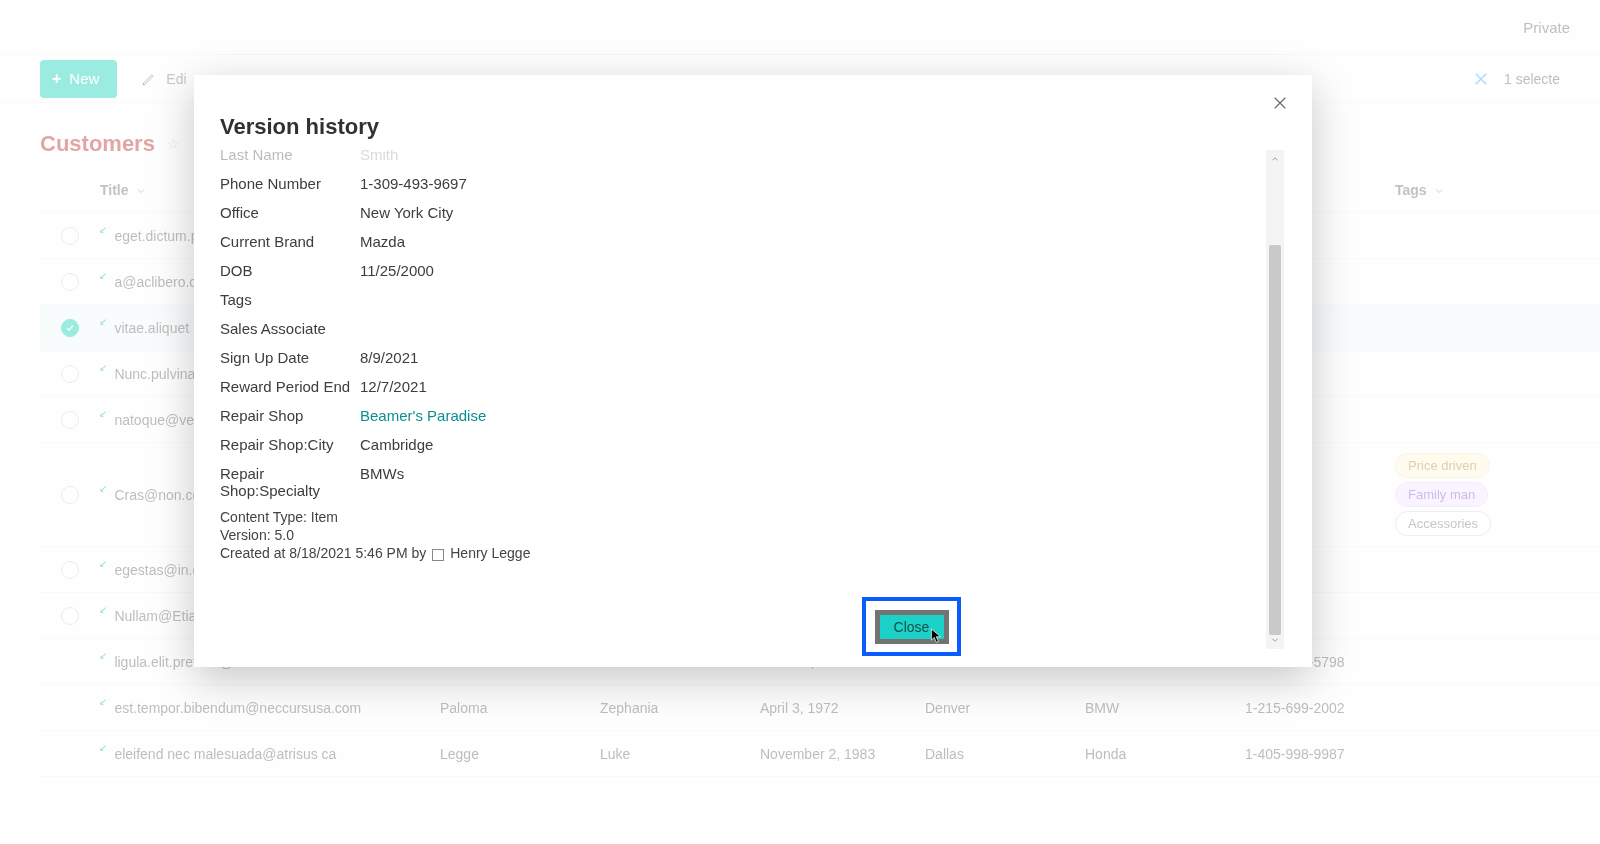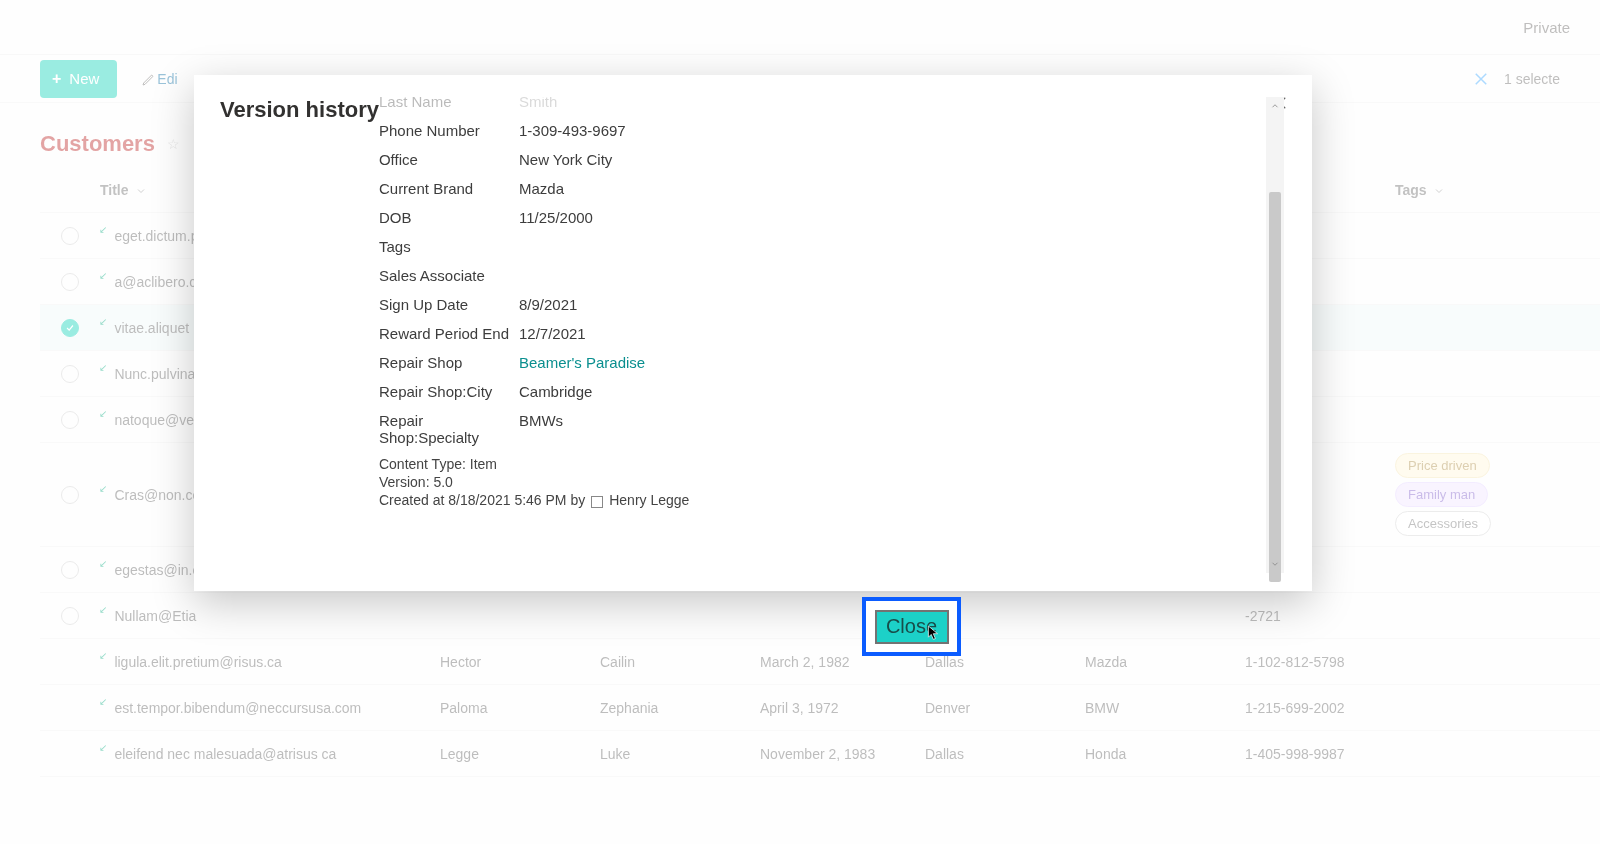--- a/index.html
+++ b/index.html
@@ -34,21 +34,21 @@
     background: #03cfb4;
     color: #fff;
     border: none;
     border-radius: 4px;
     padding: 10px 18px 10px 12px;
     font-size: 15px;
     display: flex; align-items:center; gap:8px;
     cursor: pointer;
   }
   .btn-new .plus { font-size:16px; font-weight:700; }
-  .cmd-edit { display:flex; align-items:center; gap:0; color:#0369a1; cursor:pointer; }
+  .cmd-edit { display:flex; align-items:center; gap:9px; color:#737373; cursor:pointer; }
   .cmd-edit svg { width:16px; height:16px; stroke:#605e5c; }
   .selcount { margin-left:auto; display:flex; align-items:center; gap:10px; color:#605e5c;}
   .selcount .x { width:26px; height:26px; display:flex; align-items:center; justify-content:center; cursor:pointer;}
   .selcount .x svg { width:18px; height:18px; stroke:#32a3ff; stroke-width:2;}
 
   .list-header {
     display:flex; align-items:center; gap:12px;
     padding: 28px 40px 10px 40px;
   }
   .list-header h1 { font-size:22px; font-weight:600; color:#b91c1c;}
@@ -78,25 +78,25 @@
     display:inline-block; padding:4px 12px; border-radius:16px;
     border:1px solid #ddd; font-size:13px; margin:2px 0;
     background:#fff;
   }
   .tag-price { background:#fff4d6; border-color:#f3e3b0; color:#a9873d;}
   .tag-family { background:#efe4ff; border-color:#e2d0ff; color:#7b57c7;}
   .tag-acc { background:#fff; border-color:#cfcfcf; color:#6d6d6d;}
   .modal {
     position:absolute;
     top: 75px; left: 194px;
-    width: 1118px; height: 516px;
+    width: 1118px; height: 592px;
     background:#fff;
     box-shadow: 0 12px 40px rgba(0,0,0,.22);
-    padding: 22px 28px 18px 26px;
-    display:flex; flex-direction:row;
+    padding: 39px 28px 18px 26px;
+    display:flex; flex-direction:column;
   }
   .modal h2 { font-size:22px; font-weight:700; margin-bottom:10px;}
   .modal-close { position:absolute; top:14px; right:18px; width:28px; height:28px; display:flex; align-items:center; justify-content:center; cursor:pointer;}
   .modal-close svg { width:18px; height:18px; stroke:#666; stroke-width:1.5;}
   .modal-body { flex:1; display:flex; }
   .details { flex:1; overflow:hidden; padding-top:2px;}
   .field-row { display:flex; padding: 6px 0; font-size:15px; color:#3d3d3d;}
   .field-row .label { width:140px; color:#3d3d3d;}
   .field-row .value { color:#3d3d3d;}
   .field-row .value.cut { color:#3d3d3d; opacity:.55;}
@@ -109,23 +109,23 @@
     position:absolute;
     left: 668px; top:522px;
     width: 99px; height: 59px;
     border: 4px solid #0b5cff;
     display:flex; align-items:center; justify-content:center;
     background:#fff;
   }
   .close-btn {
     width: 74px; height: 34px;
     background:#1cd1c8;
-    border:2px solid #737373;
+    border:5px solid #737373;
     color:#184d4a;
-    font-size:20px;
+    font-size:14px;
     cursor:pointer;
     display:flex; align-items:center; justify-content:center;
     position:relative;
   }
   .cursor-arrow {
     position:absolute; left:50px; top:12px;
     width:14px; height:18px;
   }
   .scroll-track {
     width:18px; background:#f4f4f4; position:relative;

